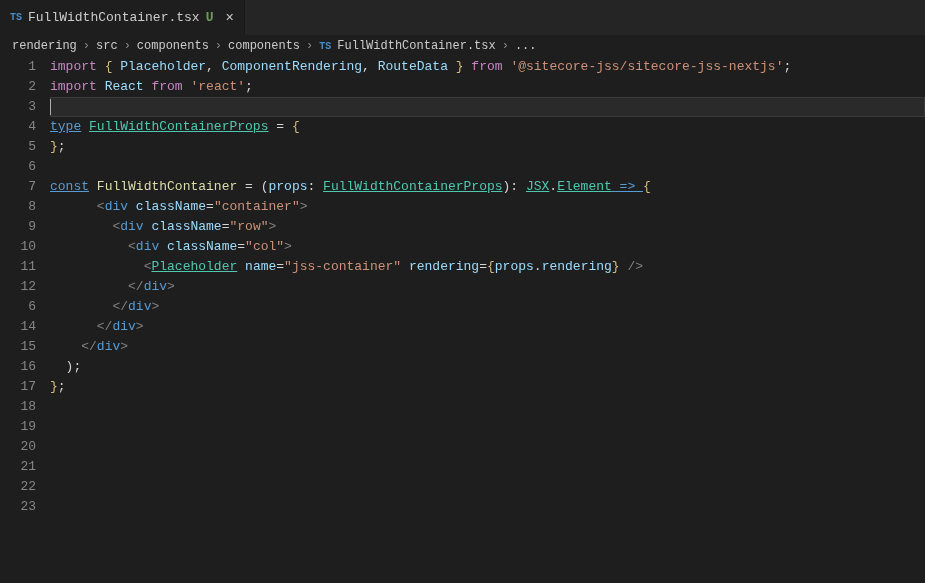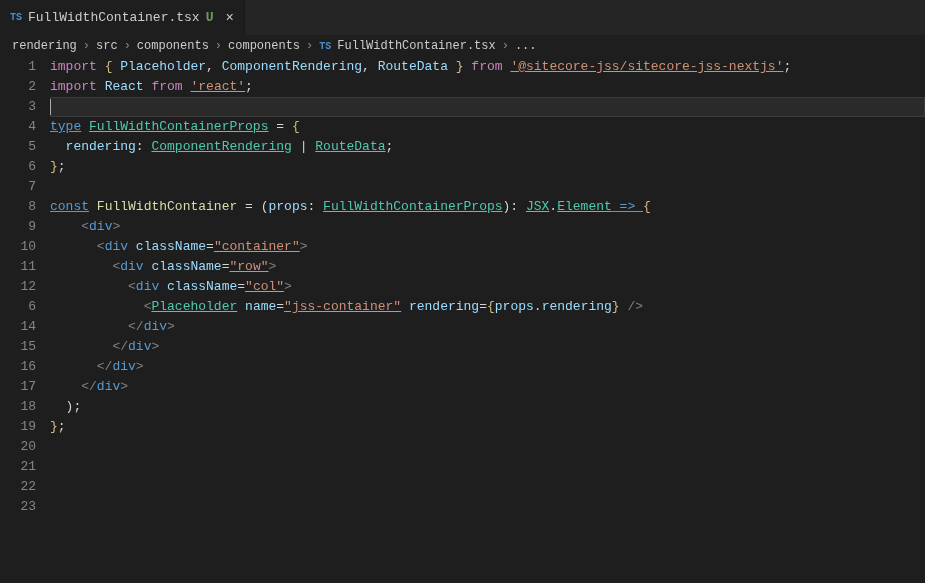--- a/index.html
+++ b/index.html
@@ -93,21 +93,21 @@
   width: 1px;
   height: 16px;
   background: #aeafad;
   vertical-align: middle;
 }
 
 
 .tok-kw    { color: #c586c0; font-family: Liberation Mono, monospace; }  
 .tok-br    { color: #d7ba7d; }  
 .tok-id    { color: #9cdcfe; }  
-.tok-str   { color: #ce9178; text-decoration: underline; }  
+.tok-str   { color: #ce9178; }  
 .tok-pn    { color: #d4d4d4; }  
 .tok-ty    { color: #4ec9b0; text-decoration: underline; }  
 .tok-fn    { color: #dcdcaa; }  
 .tok-kw2   { color: #569cd6; text-decoration: underline; }  
 .tok-tag   { color: #808080; }  
 .tok-el    { color: #569cd6; }  
 .tok-attr  { color: #9cdcfe; }  
 </style>
 </head>
 <body>
@@ -161,25 +161,23 @@
     <div class="ln">21</div>
     <div class="ln">22</div>
     <div class="ln">23</div>
   </div>
 
   <div class="code-lines">
     <div class="code-line"><span class="tok-kw">import</span> <span class="tok-br">{ </span><span class="tok-id">Placeholder</span><span class="tok-pn">, </span><span class="tok-id">ComponentRendering</span><span class="tok-pn">, </span><span class="tok-id">RouteData</span><span class="tok-br"> }</span> <span class="tok-kw">from</span> <span class="tok-str">'@sitecore-jss/sitecore-jss-nextjs'</span><span class="tok-pn">;</span></div>
     <div class="code-line"><span class="tok-kw">import</span> <span class="tok-id">React</span> <span class="tok-kw">from</span> <span class="tok-str">'react'</span><span class="tok-pn">;</span></div>
     <div class="code-line current-line"><span class="cursor"></span></div>
     <div class="code-line"><span class="tok-kw2">type</span> <span class="tok-ty">FullWidthContainerProps</span><span class="tok-pn"> = </span><span class="tok-br">{</span></div>
-    <div class="code-line"><span>  </span><span class="tok-id">rendering</span><span class="tok-pn">: </span><span class="tok-ty">ComponentRendering</span><span class="tok-pn"> | </span><span class="tok-ty">RouteData</span><span class="tok-pn">;</span></div>
     <div class="code-line"><span class="tok-br">}</span><span class="tok-pn">;</span></div>
     <div class="code-line"></div>
     <div class="code-line"><span class="tok-kw2">const</span> <span class="tok-fn">FullWidthContainer</span><span class="tok-pn"> = (</span><span class="tok-id">props</span><span class="tok-pn">: </span><span class="tok-ty">FullWidthContainerProps</span><span class="tok-pn">): </span><span class="tok-ty">JSX</span><span class="tok-pn">.</span><span class="tok-ty">Element</span><span class="tok-kw2"> =&gt; </span><span class="tok-br">{</span></div>
-    <div class="code-line"><span>    </span><span class="tok-tag">&lt;</span><span class="tok-el">div</span><span class="tok-tag">&gt;</span></div>
     <div class="code-line"><span>      </span><span class="tok-tag">&lt;</span><span class="tok-el">div</span><span> </span><span class="tok-attr">className</span><span class="tok-pn">=</span><span class="tok-str">"container"</span><span class="tok-tag">&gt;</span></div>
     <div class="code-line"><span>        </span><span class="tok-tag">&lt;</span><span class="tok-el">div</span><span> </span><span class="tok-attr">className</span><span class="tok-pn">=</span><span class="tok-str">"row"</span><span class="tok-tag">&gt;</span></div>
     <div class="code-line"><span>          </span><span class="tok-tag">&lt;</span><span class="tok-el">div</span><span> </span><span class="tok-attr">className</span><span class="tok-pn">=</span><span class="tok-str">"col"</span><span class="tok-tag">&gt;</span></div>
     <div class="code-line"><span>            </span><span class="tok-tag">&lt;</span><span class="tok-ty">Placeholder</span><span> </span><span class="tok-attr">name</span><span class="tok-pn">=</span><span class="tok-str">"jss-container"</span><span> </span><span class="tok-attr">rendering</span><span class="tok-pn">=</span><span class="tok-br">{</span><span class="tok-id">props</span><span class="tok-pn">.</span><span class="tok-id">rendering</span><span class="tok-br">}</span><span> </span><span class="tok-tag">/&gt;</span></div>
     <div class="code-line"><span>          </span><span class="tok-tag">&lt;/</span><span class="tok-el">div</span><span class="tok-tag">&gt;</span></div>
     <div class="code-line"><span>        </span><span class="tok-tag">&lt;/</span><span class="tok-el">div</span><span class="tok-tag">&gt;</span></div>
     <div class="code-line"><span>      </span><span class="tok-tag">&lt;/</span><span class="tok-el">div</span><span class="tok-tag">&gt;</span></div>
     <div class="code-line"><span>    </span><span class="tok-tag">&lt;/</span><span class="tok-el">div</span><span class="tok-tag">&gt;</span></div>
     <div class="code-line"><span>  </span><span class="tok-pn">);</span></div>
     <div class="code-line"><span class="tok-br">}</span><span class="tok-pn">;</span></div>

